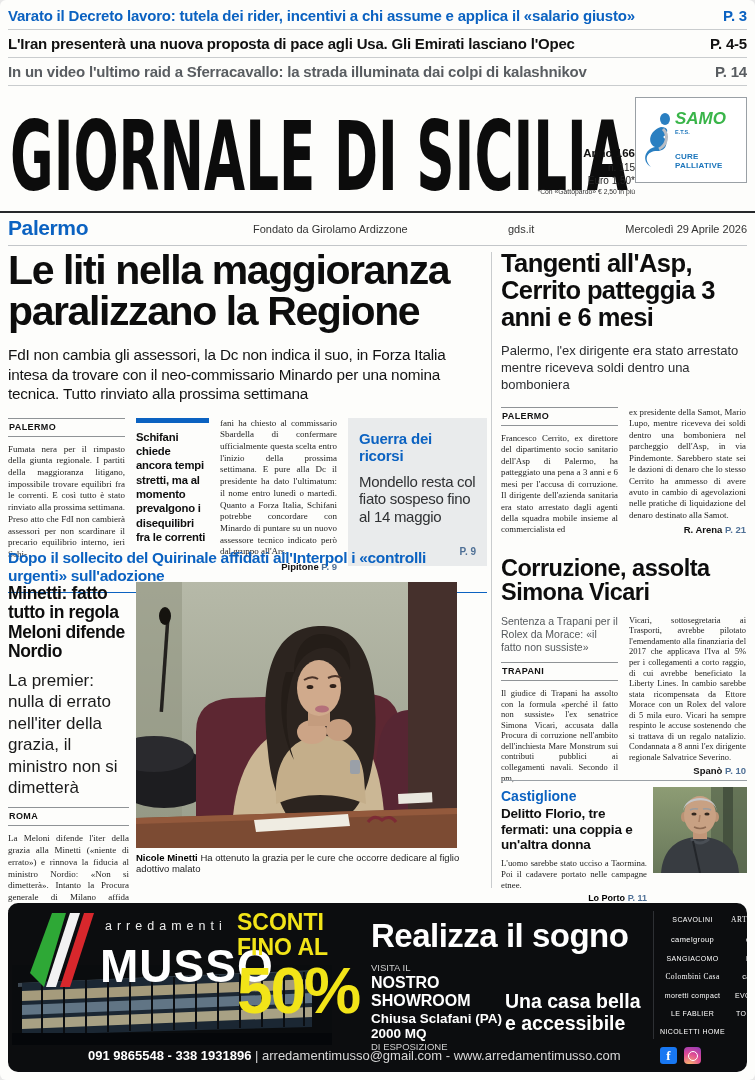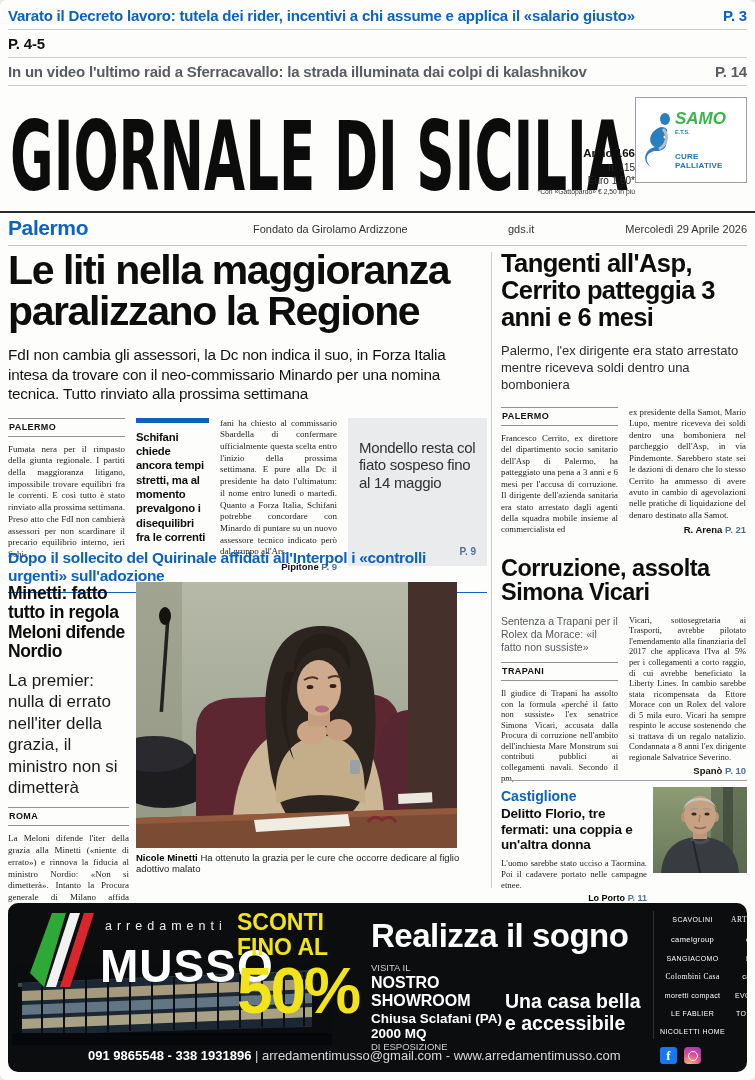--- a/index.html
+++ b/index.html
@@ -140,20 +140,21 @@
 <body>
 
 <div class="page">
 
   <div class="strips">
     <div class="strip s1">
       <span>Varato il Decreto lavoro: tutela dei rider, incentivi a chi assume e applica il «salario giusto»</span>
       <span class="pg">P. 3</span>
     </div>
     <div class="strip s2">
+      <span>L'Iran presenterà una nuova proposta di pace agli Usa. Gli Emirati lasciano l'Opec</span>
       <span class="pg">P. 4-5</span>
     </div>
     <div class="strip s3">
       <span>In un video l'ultimo raid a Sferracavallo: la strada illuminata dai colpi di kalashnikov</span>
       <span class="pg">P. 14</span>
     </div>
   </div>
 
   <svg class="mast-svg" width="624" height="100">
     <text x="2" y="92" font-family="DejaVu Sans, sans-serif" font-weight="bold" font-size="96" fill="#0c0c0c" textLength="618" lengthAdjust="spacingAndGlyphs">GIORNALE DI SICILIA</text>
@@ -198,20 +199,21 @@
         <div class="pull-text">Schifani chiede ancora tempi stretti, ma al momento prevalgono i disequilibri fra le correnti</div>
       </div>
       <div class="colB">
         <div class="bodytext">fani ha chiesto al commissario Sbardella di confermare ufficialmente questa scelta entro l'inizio della prossima settimana. E pure alla Dc il presidente ha dato l'ultimatum: il nome entro lunedì o martedì. Quanto a Forza Italia, Schifani potrebbe concordare con Minardo di puntare su un nuovo assessore tecnico indicato però dal gruppo all'Ars.</div>
         <div class="byline">
           <span>Pipitone</span>
           <span class="pg">P. 9</span>
         </div>
       </div>
       <div class="gbox">
+        <div class="box-kicker">Guerra dei ricorsi</div>
         <div class="box-title">Mondello resta col fiato sospeso fino al 14 maggio</div>
         <div class="box-page">P. 9</div>
       </div>
     </div>
   </div>
 
   <div class="vrule"></div>
 
   <div class="right-col">
     <h2>Tangenti all'Asp, Cerrito patteggia 3 anni e 6 mesi</h2>

